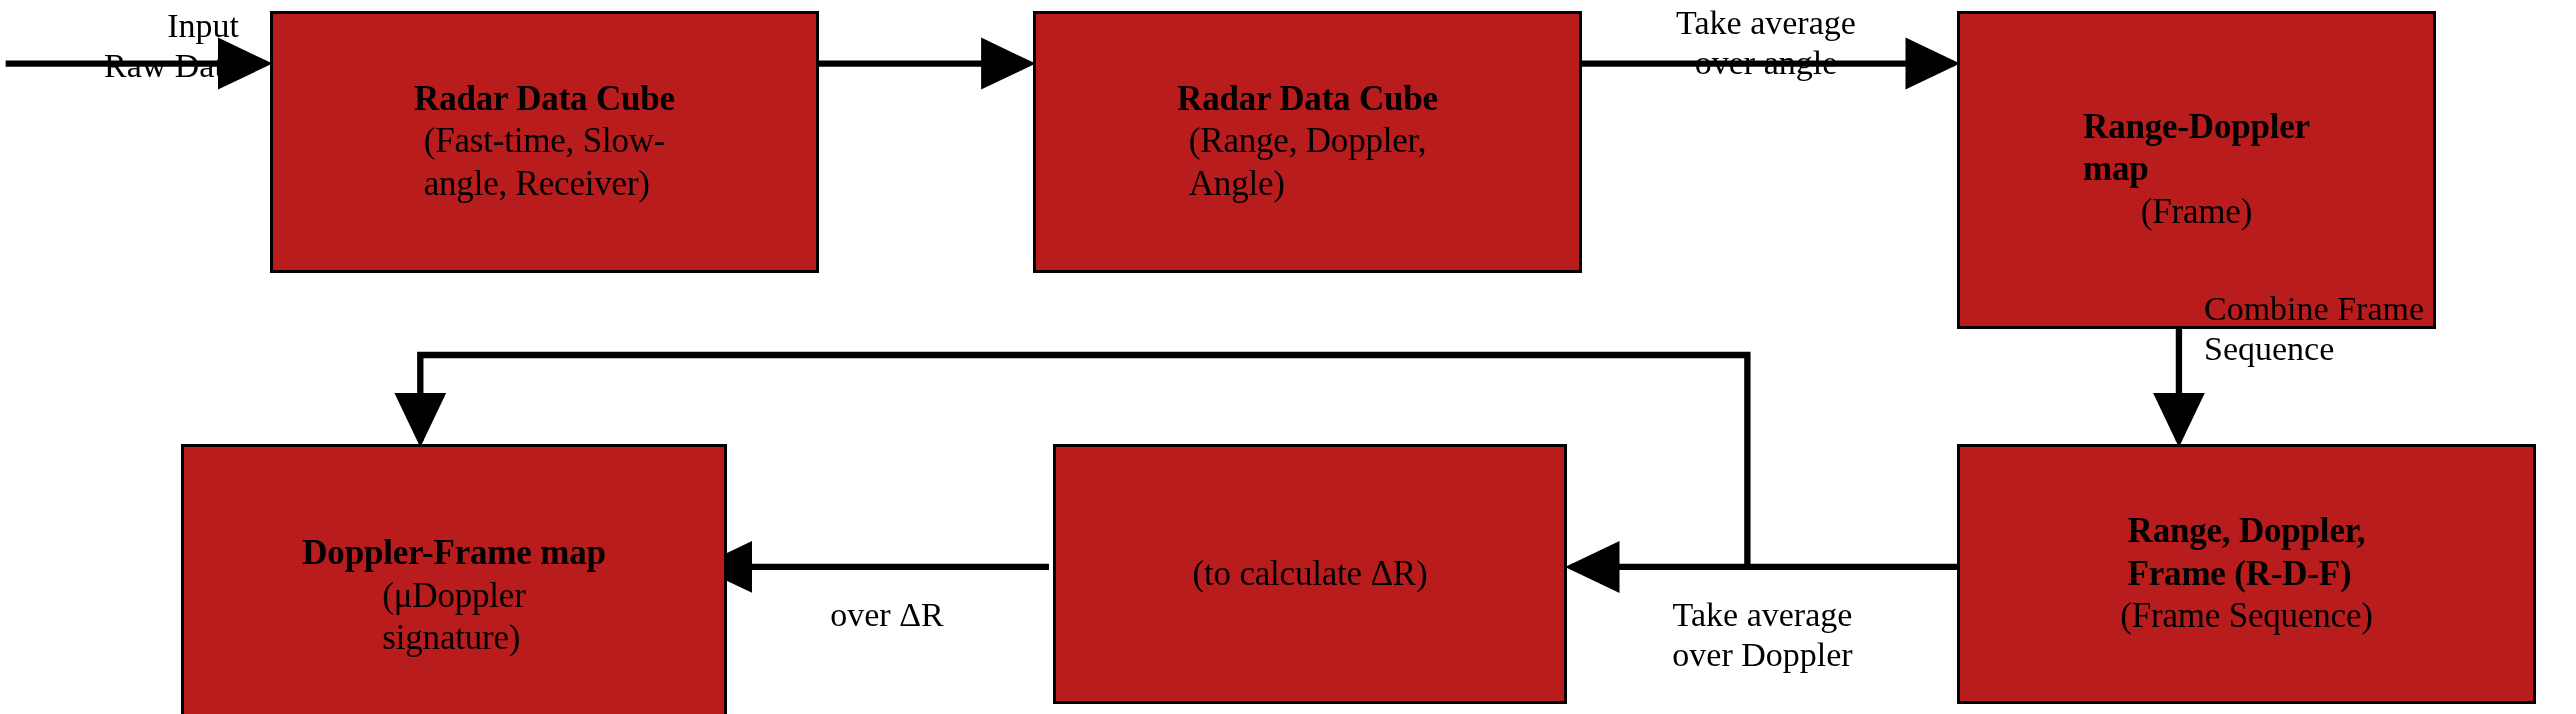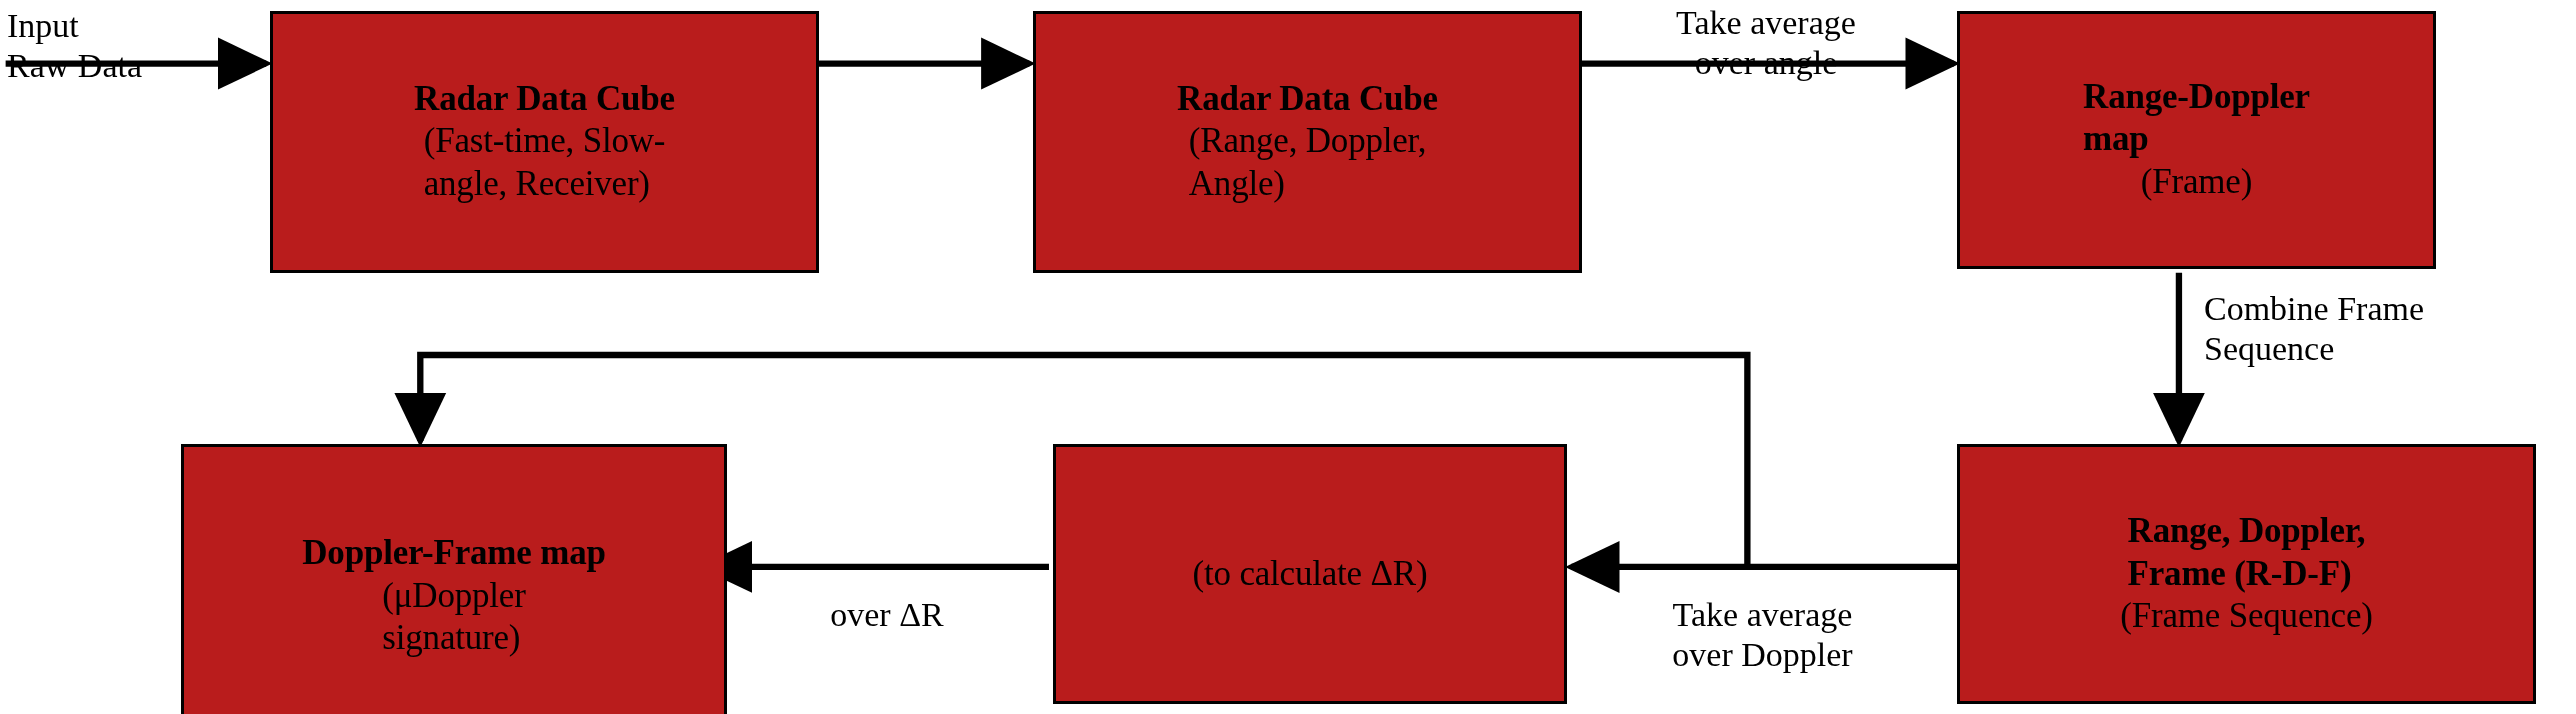--- a/index.html
+++ b/index.html
@@ -58,21 +58,21 @@
     line-height: 1.18;
     text-align: center;
     white-space: pre-line;
     background: transparent;
   }
   .free-label {
     position: absolute;
     font-size: 34px;
     font-weight: normal;
     line-height: 1.18;
-    text-align: left;
+    text-align: right;
     white-space: pre-line;
   }
 </style>
 </head>
 <body>
 
 <div id="diagram-root">
 
   <svg class="wires" viewBox="0 0 3659 1015">
     <defs>
@@ -108,21 +108,21 @@
 
   <div class="node-box" style="left:1033px; top:10.6px; width:549px; height:262px;">
     <div class="node-title">Radar Data Cube</div>
     <div class="node-sub">(Range, Doppler,
 Angle)</div>
   </div>
 
   <div class="edge-label" style="left:1597px; top:2.8px; width:338px;">Take average
 over angle</div>
 
-  <div class="node-box" style="left:1957px; top:10.6px; width:479px; height:258px;">
+  <div class="node-box" style="left:1957px; top:10.6px; width:479px; height:318px;">
     <div class="node-title">Range-Doppler
 map</div>
     <div class="node-sub">(Frame)</div>
   </div>
 
   <div class="edge-label" style="left:2204px; top:289px; width:366px; text-align:left;">Combine Frame
 Sequence</div>
 
   <div class="node-box" style="left:181px; top:444px; width:546px; height:304px;">
     <div class="node-title">Doppler-Frame map</div>

